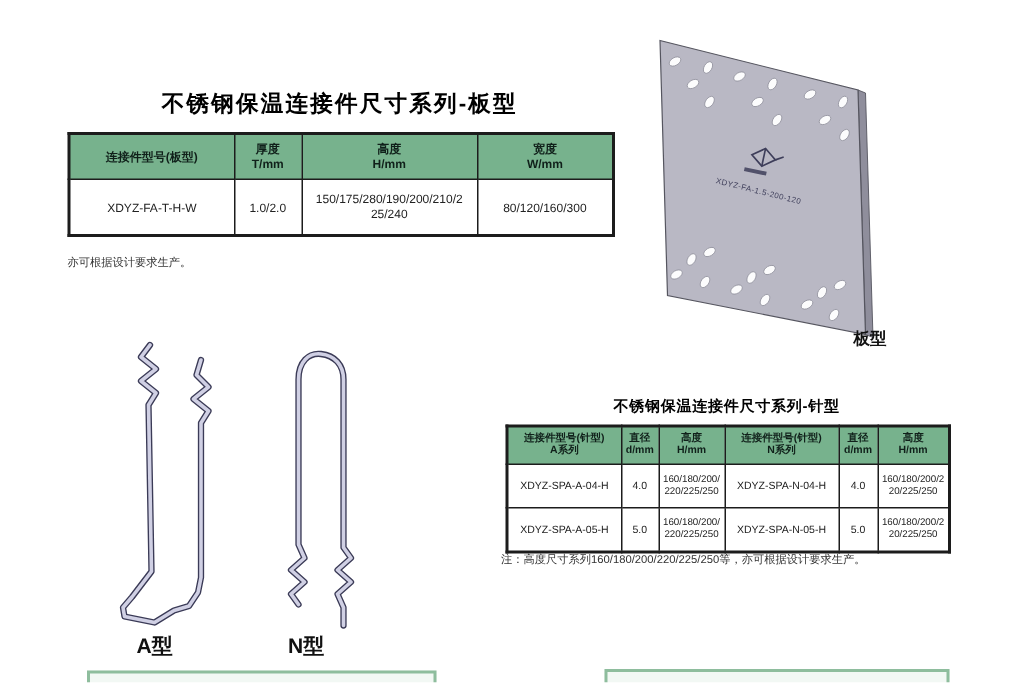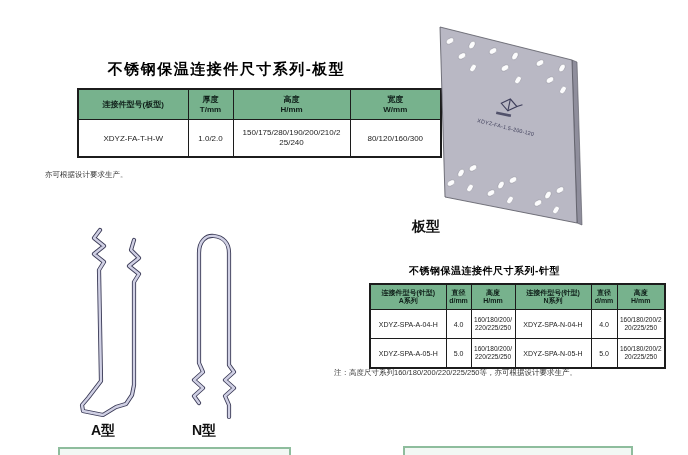--- a/index.html
+++ b/index.html
@@ -10,40 +10,40 @@
   }
   .abs { position:absolute; }
 
   
   .title1 { left:45px; top:60px; width:363px; text-align:center;
             font-size:15px; font-weight:bold; letter-spacing:1.5px; color:#000; }
   .title2 { left:337px; top:264px; width:295px; text-align:center;
             font-size:10px; font-weight:bold; letter-spacing:0.5px; color:#000; }
 
   
-  table { border-collapse:collapse; table-layout:fixed; position:absolute;margin-left:32px; }
+  table { border-collapse:collapse; table-layout:fixed; position:absolute; }
   th,td { border:1px solid #1c1c1c; text-align:center; vertical-align:middle; padding:0; }
   th { background:#77b28d; color:#10201a; font-weight:bold; }
   .t1 { left:45px; top:88px; width:363px; border:2px solid #1c1c1c; }
   .t1 th { height:29px; font-size:8px; line-height:10px; }
   .t1 td { height:36px; font-size:8px; color:#222; }
   .t2 { left:337px; top:283px; width:295px; border:2px solid #1c1c1c; }
   .t2 th { height:24px; font-size:7px; line-height:8.5px; }
   .t2 td { height:28px; font-size:7px; color:#222; }
   .hl:empty { display:none; }
   .wrapcell { word-break:break-all; line-height:10px; padding:0 7px; }
   .hcell { word-break:break-all; font-size:6.5px !important; line-height:8px; padding:0 2px; }
 
   
   .note1 { left:45px; top:158px; width:376px; font-size:7.5px; line-height:11px; color:#333; }
   .note2 { left:334px; top:368px; width:340px; font-size:7.5px; color:#333; }
 
   
-  .plate-caption { left:412px; top:218px; width:160px; text-align:left;
-                   font-size:14px; font-weight:bold; color:#111; }
+  .plate-caption { left:431px; top:218px; width:160px; text-align:right;
+                   font-size:11px; font-weight:bold; color:#111; }
   .pin-label { width:34px; text-align:left; font-size:14px; font-weight:bold; color:#111; }
   .a-label { left:91px; top:422px; }
   .n-label { left:192px; top:422px; }
 
   
   .bbox { position:absolute; border:2px solid #8ebd9d; background:#f2f8f4; }
   .bbox-left  { left:58px;  top:447px; width:229px; height:14px; }
   .bbox-right { left:403px; top:446px; width:226px; height:14px; }
 
   svg { position:absolute; display:block; }

